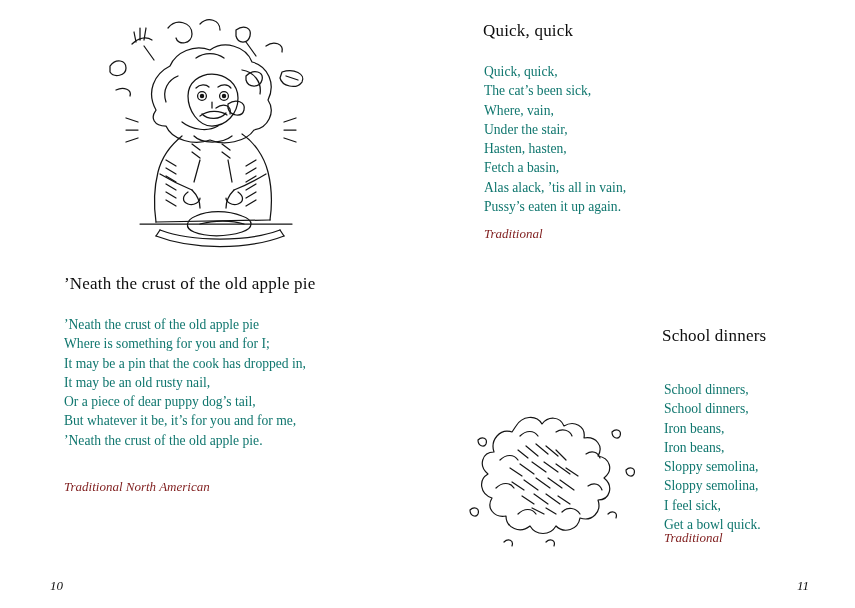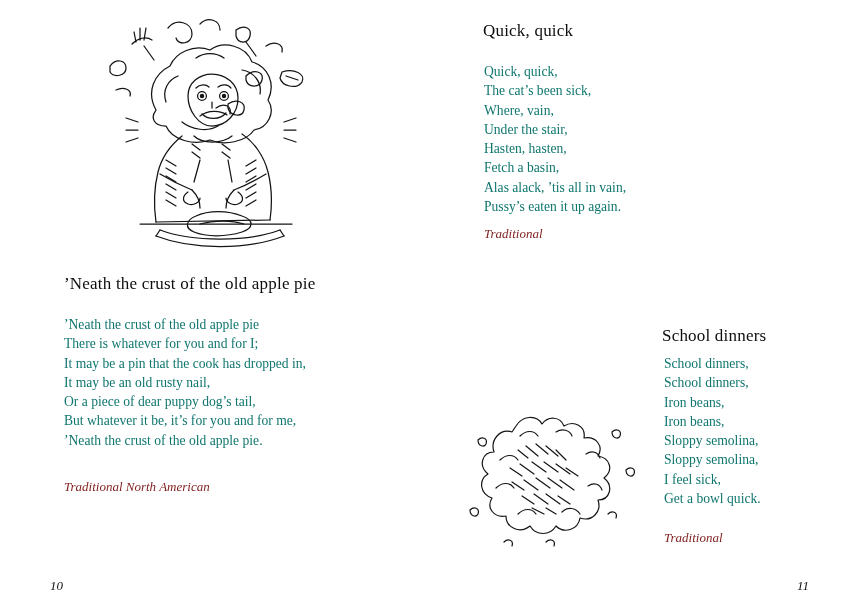--- a/index.html
+++ b/index.html
@@ -103,21 +103,21 @@
     top: 226px;
   }
   .block-school-title {
     position: absolute;
     left: 234px;
     top: 326px;
   }
   .block-school-body {
     position: absolute;
     left: 236px;
-    top: 354px;
+    top: 380px;
   }
   .block-school-attr {
     position: absolute;
     left: 236px;
     top: 530px;
   }
   .semolina-illus {
     position: absolute;
     left: 32px;
     top: 410px;
@@ -206,21 +206,21 @@
 
           <path d="M120 98 C128 92 136 96 134 104"></path>
         </g>
       </svg>
     </div>
 
     <h2 class="poem-title block-apple-title">’Neath the crust of the old apple pie</h2>
 
     <div class="poem-body block-apple-body">
       <div>’Neath the crust of the old apple pie</div>
-      <div>There is whatever for you and for I;</div>
+      <div>Where is something for you and for I;</div>
       <div>It may be a pin that the cook has dropped in,</div>
       <div>It may be an old rusty nail,</div>
       <div>Or a piece of dear puppy dog’s tail,</div>
       <div>But whatever it be, it’s for you and for me,</div>
       <div>’Neath the crust of the old apple pie.</div>
     </div>
 
     <p class="attribution block-apple-attr">Traditional North American</p>
 
     <div class="folio folio-left">10</div>

